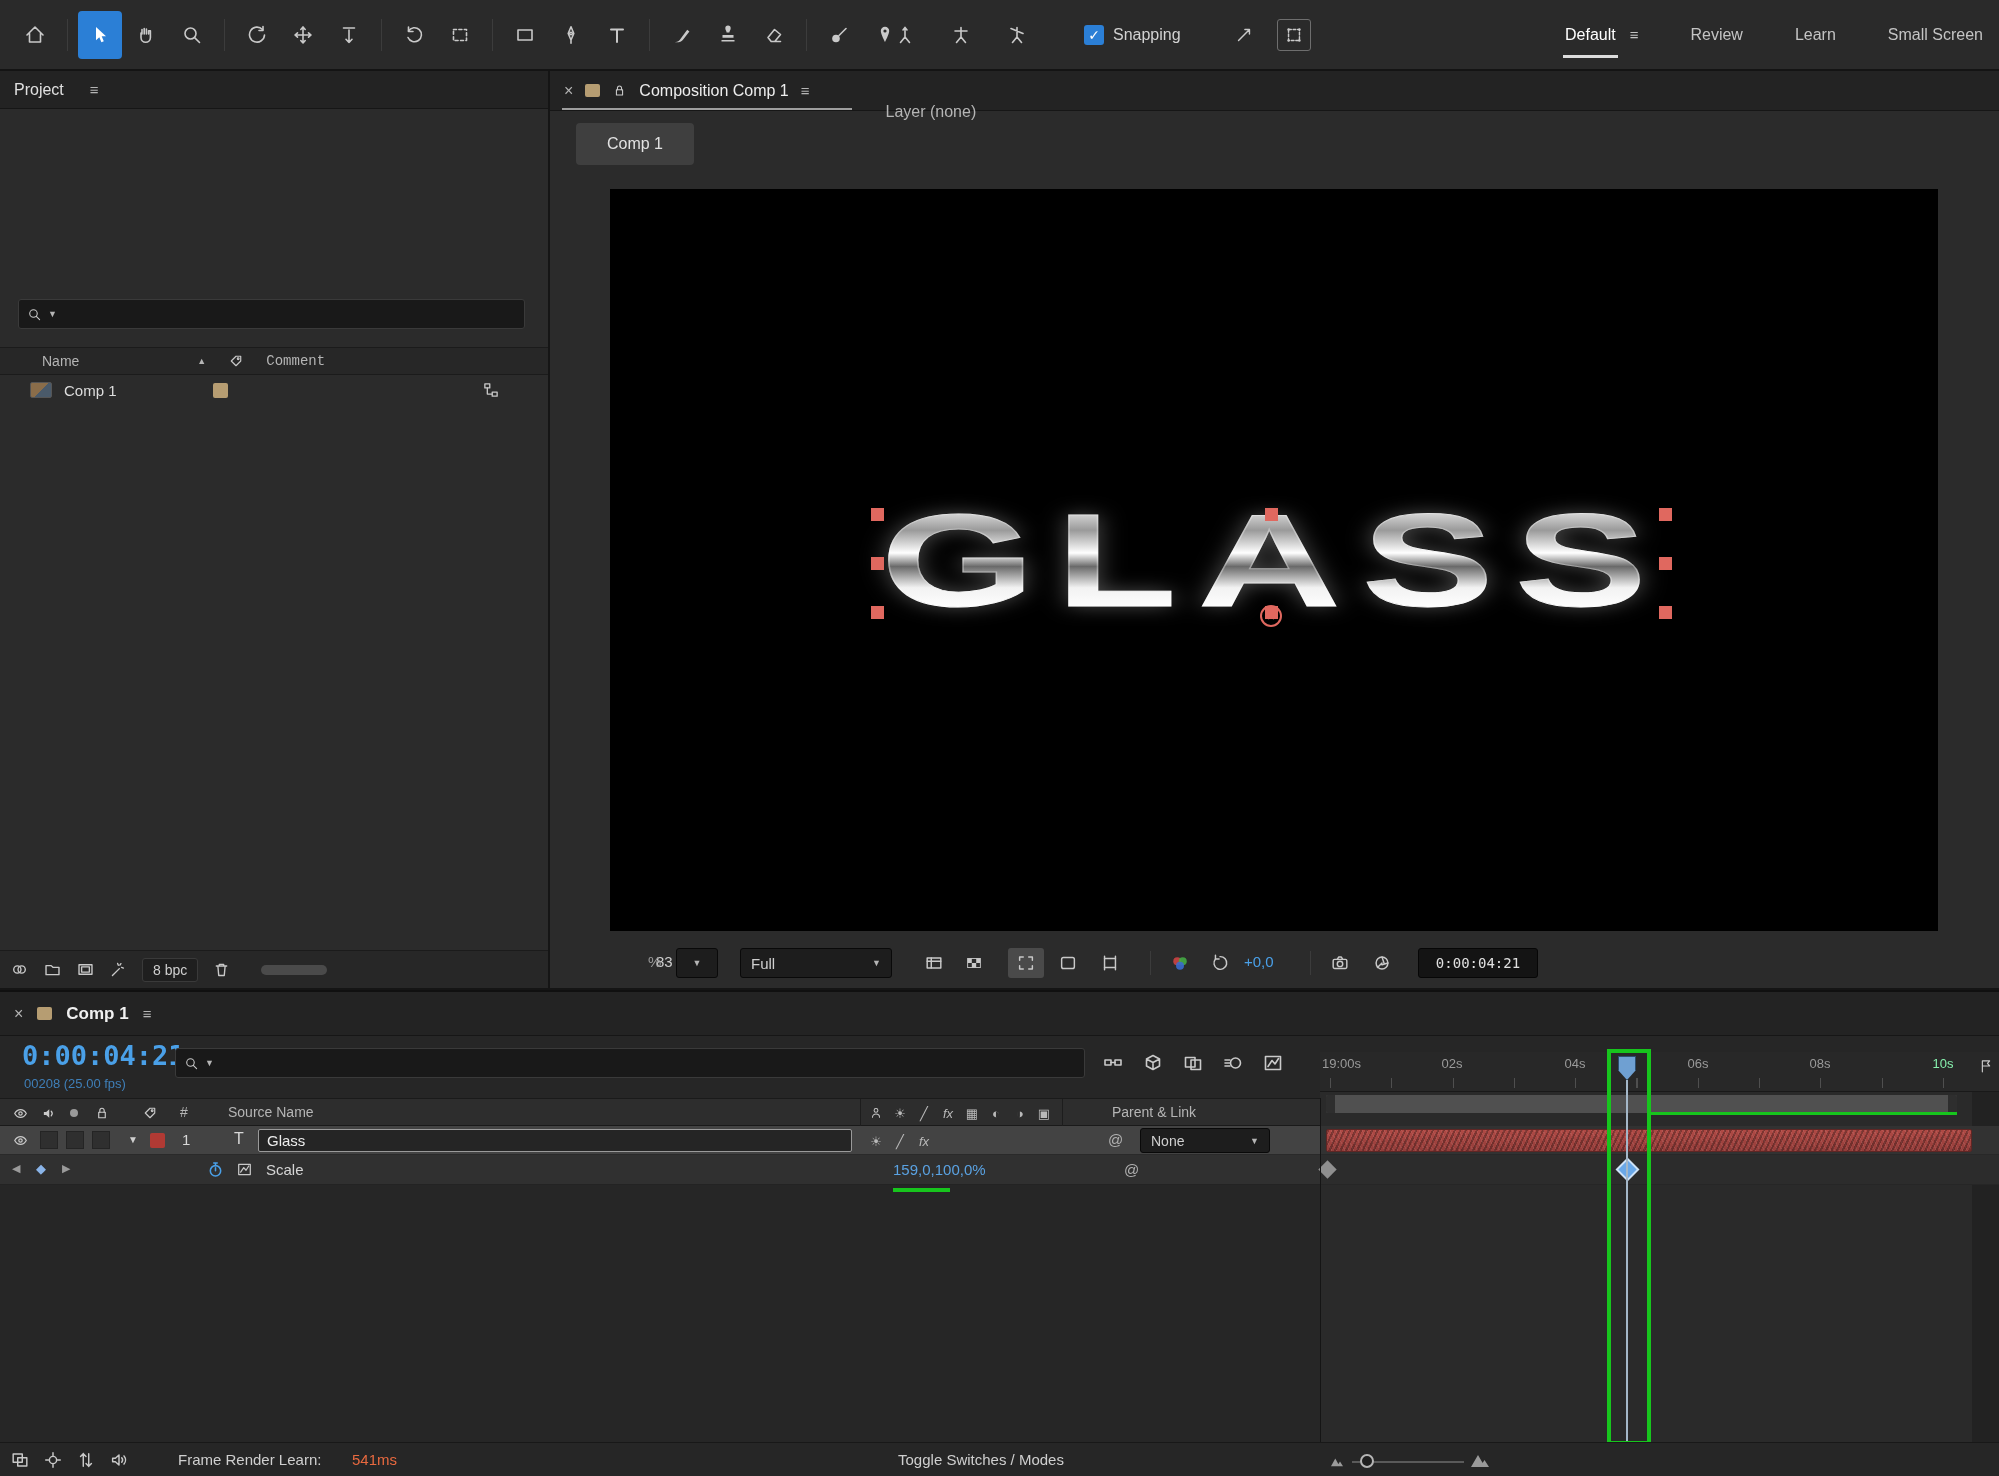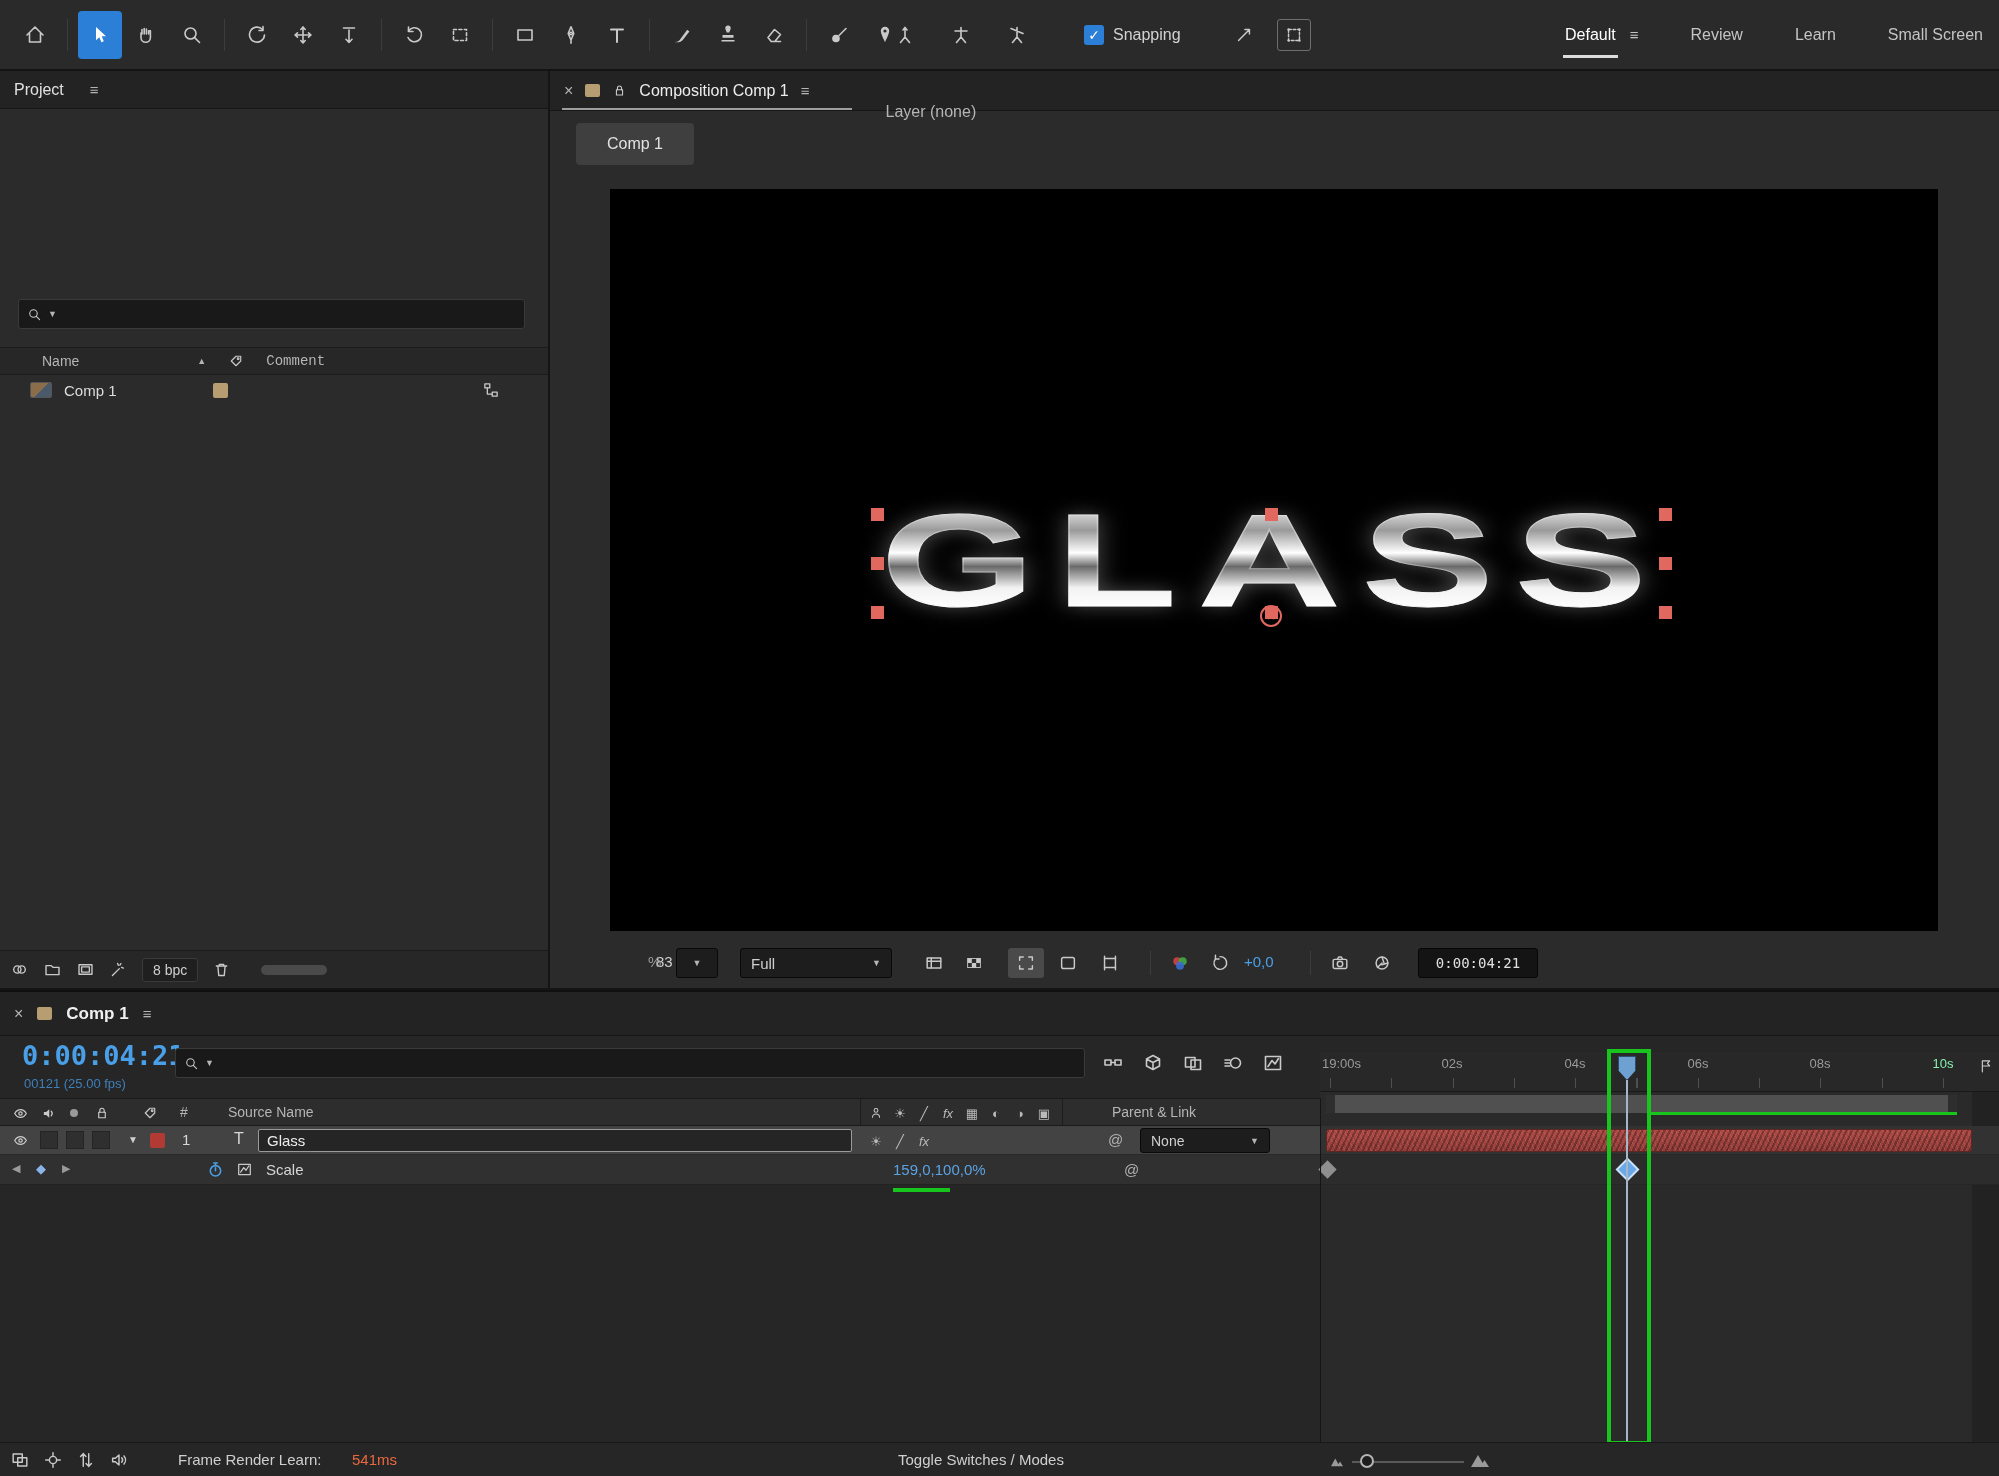--- a/index.html
+++ b/index.html
@@ -359,21 +359,21 @@
   <div class="abs" style="left:0;top:990px;width:1999px;height:486px;background:#262626;border-top:2px solid #101010;">
 
     <div class="panel-tabbar flex" style="height:44px;padding:0 14px;gap:14px;">
       <span style="color:#b5b5b5;font-size:16px;">×</span>
       <div style="width:15px;height:13px;background:#b69d72;border-radius:2px;"></div>
       <span style="color:#f0f0f0;font-size:17px;font-weight:bold;">Comp 1</span>
       <span style="color:#b5b5b5;">≡</span>
     </div>
 
     <span class="abs mono" style="left:22px;top:48px;font-size:27px;font-weight:bold;color:#4aa0e8;">0:00:04:21</span>
-    <span class="abs" style="left:24px;top:84px;font-size:13px;color:#3f7fb8;">00121 (25.00 fps)</span>
+    <span class="abs" style="left:24px;top:84px;font-size:13px;color:#3f7fb8;">00208 (25.00 fps)</span>
 
     <div class="abs searchbox" style="left:175px;top:56px;width:910px;height:30px;">
       <svg class="ico" width="15" height="15" viewBox="0 0 22 22">
           <circle cx="9.5" cy="9.5" r="5.5"></circle>
           <path d="M13.6 13.6 L18.5 18.5"></path>
         </svg>
       <span class="chev">▼</span>
     </div>
 
     <div class="abs flex" style="left:1102px;top:56px;height:30px;gap:18px;">

